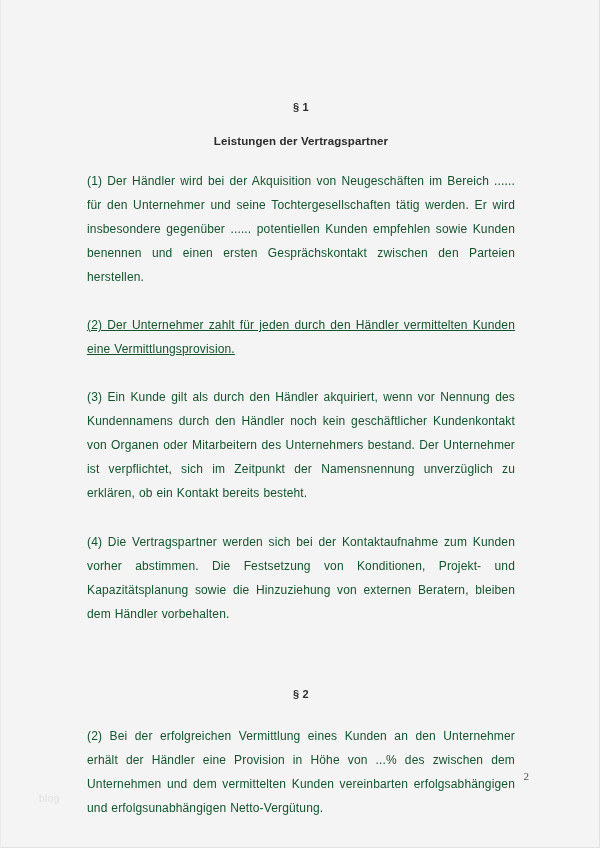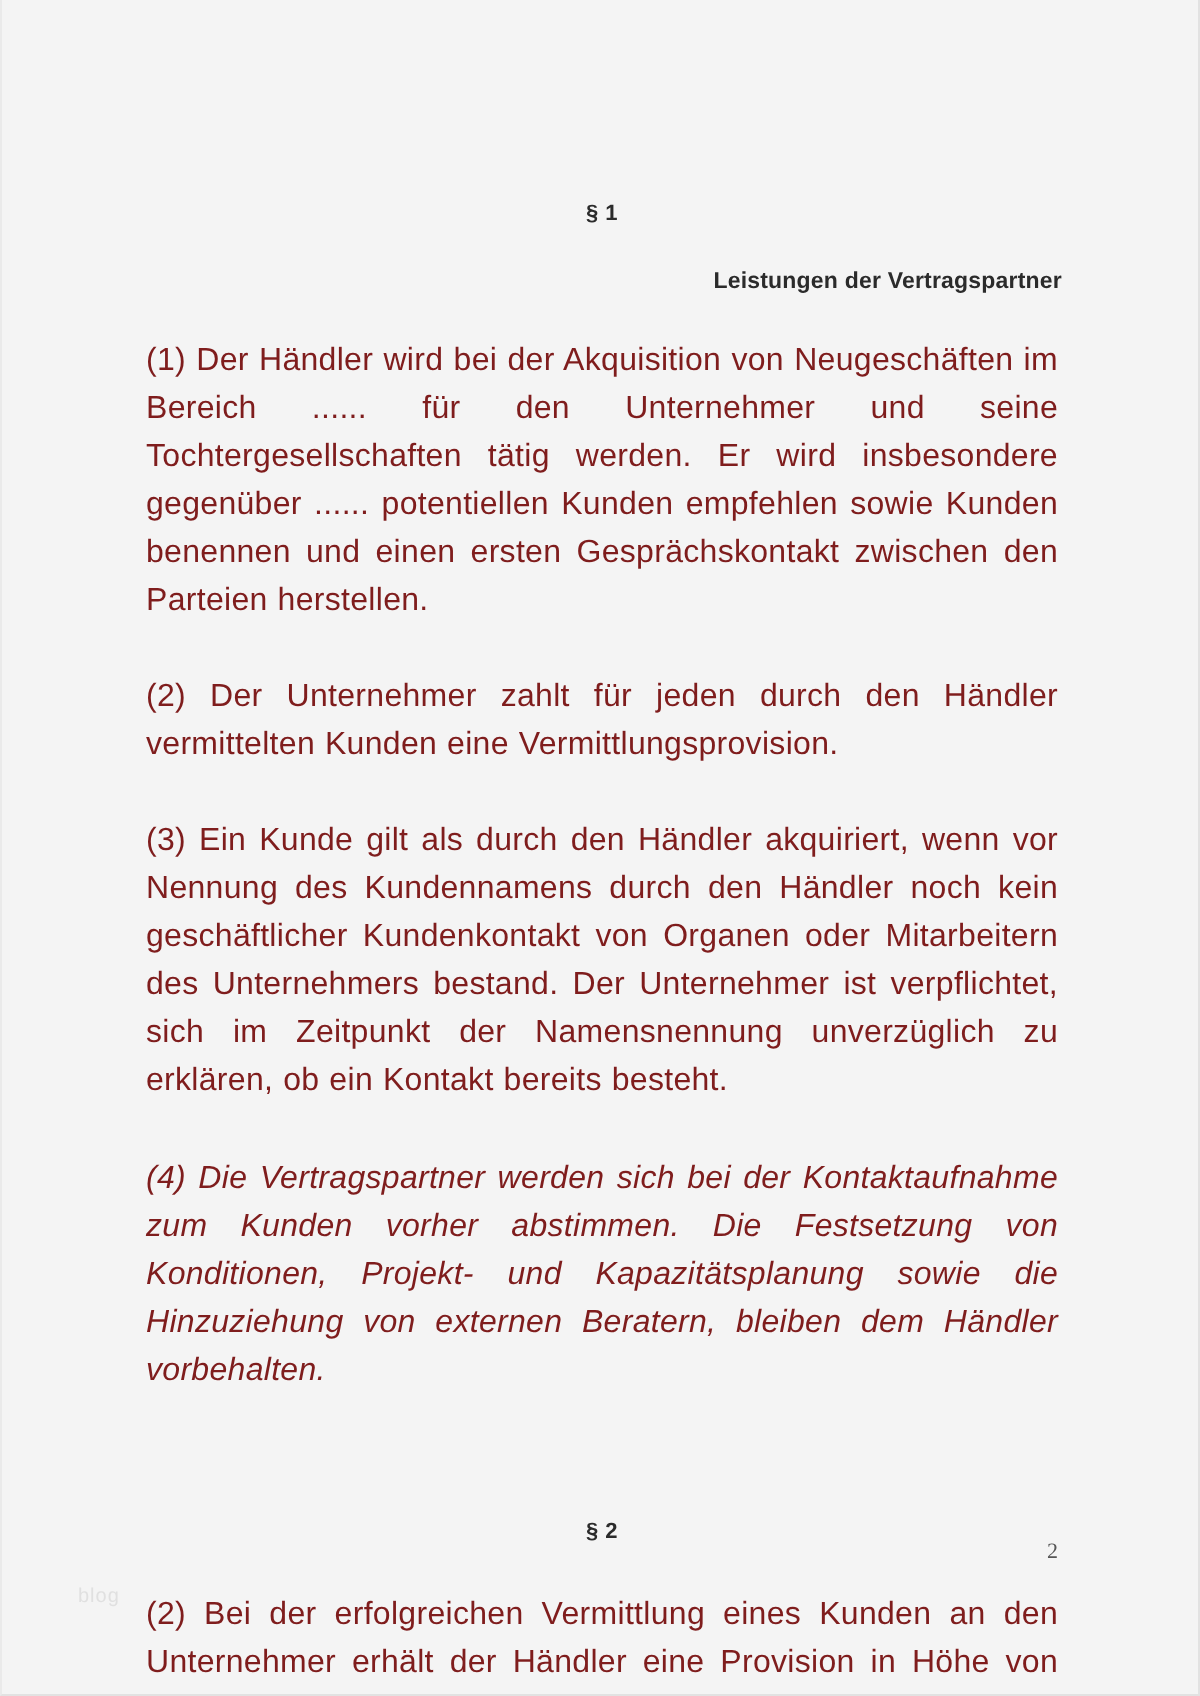--- a/index.html
+++ b/index.html
@@ -38,33 +38,33 @@
   }
   .section-title {
     text-align: center;
     font-weight: bold;
     font-size: 11.5px;
     color: #2b2b2b;
     letter-spacing: 0.1px;
   }
   .para {
     text-align: justify;
-    font-size: 16px;
+    font-size: 12px;
     line-height: 24px;
-    color: #7f1d1d;
-    margin: 2px;
+    color: #14532d;
+    margin: 16px;
     letter-spacing: 0.15px;
     word-spacing: 0.4px;
   }
   .sec1-number { margin-top: 101px; }
-  .sec1-title  { margin-top: 22px; text-align: right; }
+  .sec1-title  { margin-top: 22px; }
   .sec1-p1     { margin-top: 22px; }
-  .sec1-p2     { margin-top: 24px; }
+  .sec1-p2     { margin-top: 24px; text-decoration: underline; }
   .sec1-p3     { margin-top: 24px; }
-  .sec1-p4     { margin-top: 25px; font-style: italic; }
+  .sec1-p4     { margin-top: 25px; }
   .sec2-number { margin-top: 62px; }
   .sec2-title  { margin-top: 22px; }
   .sec2-p1     { margin-top: 23px; }
   .sec2-p2     { margin-top: 24px; }
 
   .page-number {
     position: absolute;
     right: 70px;
     top: 770px;
     font-size: 11px;

